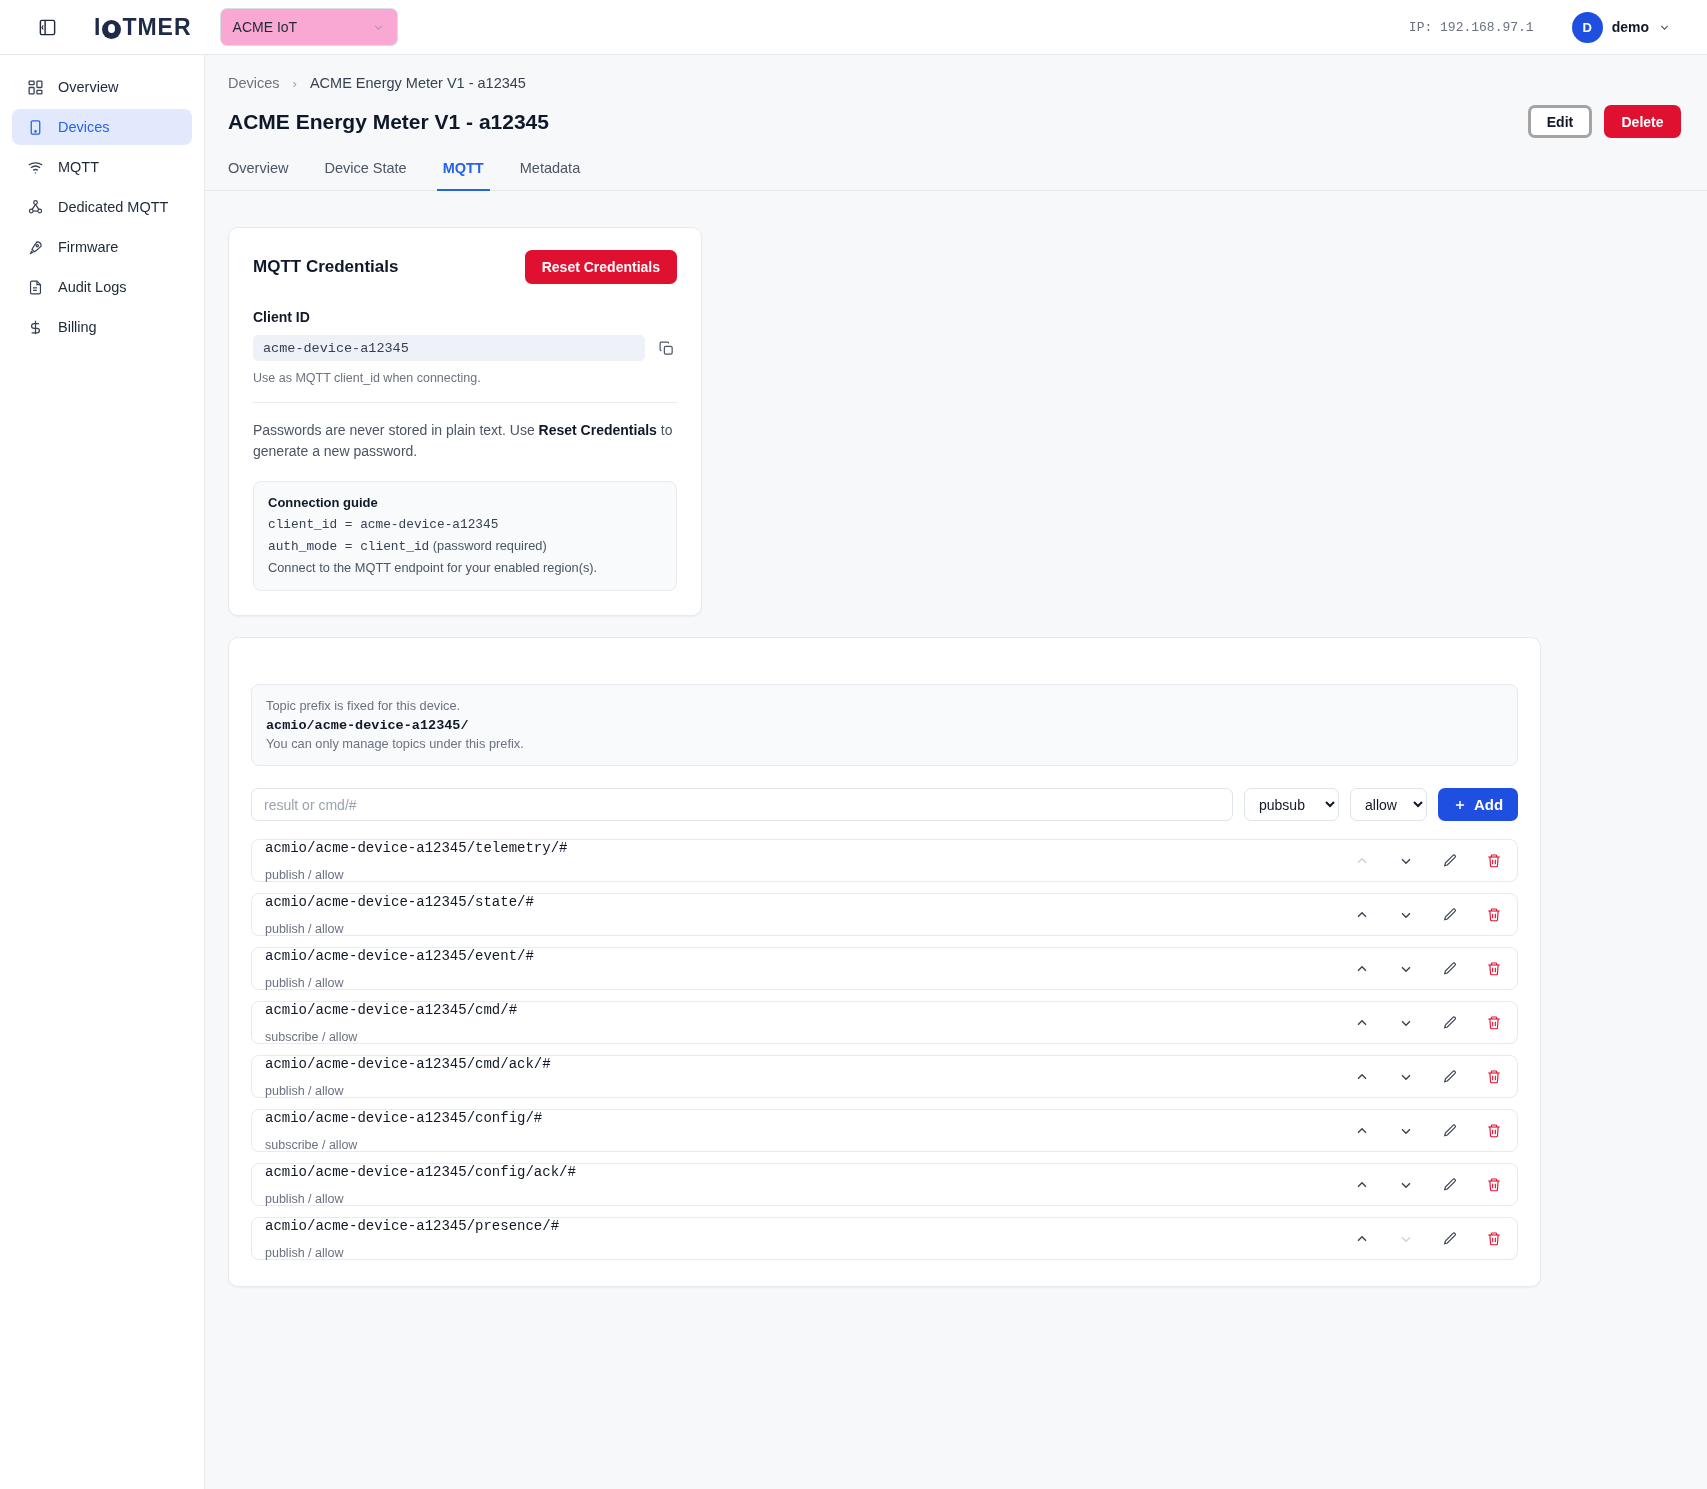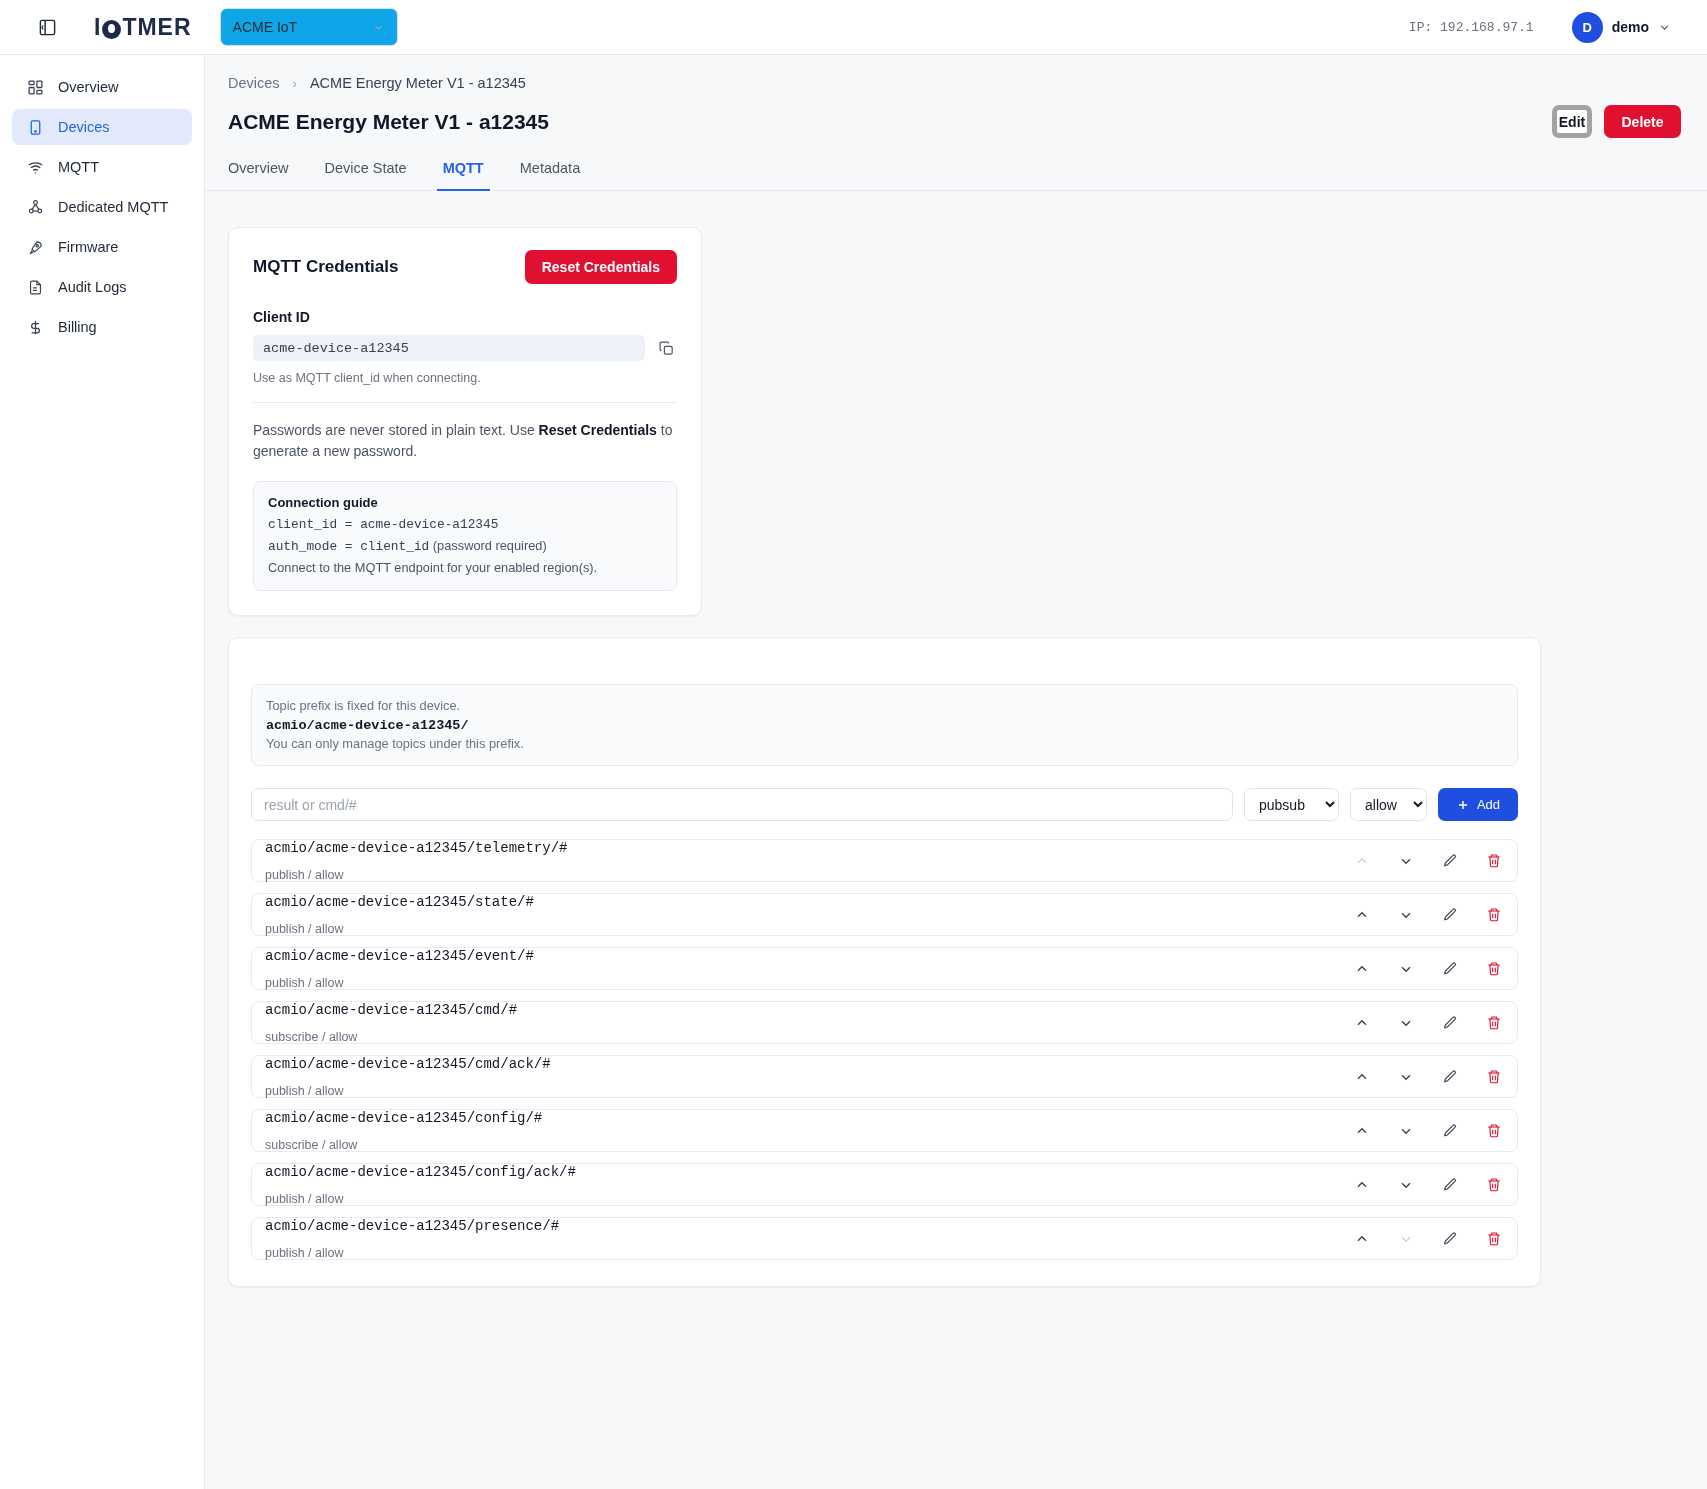--- a/index.html
+++ b/index.html
@@ -29,21 +29,21 @@
   .brand .o-glyph {
     display: inline-block; width: 19px; height: 19px; border-radius: 50%;
     background: #1e2a47; position: relative; top: 2px;
   }
   .brand .o-glyph::after {
     content: ""; position: absolute; left: 6px; top: 4px;
     width: 7px; height: 9px; border-radius: 50% 50% 50% 50%; background: #fff;
   }
   .tenant-select {
     margin-left: 28px; width: 178px; height: 38px; border: 1px solid #d9dee5;
-    border-radius: 7px; background: #0ea5e9; display: flex; align-items: center;
+    border-radius: 7px; background: #f9a8d4; display: flex; align-items: center;
     justify-content: space-between; padding: 0 12px; font-size: 14px; color: #1f2937;
     cursor: pointer;
   }
   .topbar-right {
     margin-left: auto; display: flex; align-items: center; gap: 38px; padding-right: 14px;
   }
   .ip-text { font-family: "Liberation Mono", monospace; font-size: 13px; color: #6b7280; }
   .avatar {
     width: 31px; height: 31px; border-radius: 50%; background: #1f4fe0; color: #fff;
     display: flex; align-items: center; justify-content: center;
@@ -81,21 +81,21 @@
 
   .title-row {
     display: flex; align-items: center; padding: 14px 26px 0 23px;
   }
   .page-title { font-size: 21px; font-weight: 700; color: #0f172a; }
   .title-actions { margin-left: auto; display: flex; gap: 12px; }
   .btn {
     height: 33px; border-radius: 7px; font-size: 14px; font-weight: 700;
     display: flex; align-items: center; justify-content: center; cursor: pointer;
   }
-  .btn-edit { width: 40px; background: #fff; border: 5px solid #a3a3a3; color: #111827; }
+  .btn-edit { width: 64px; background: #fff; border: 3px solid #a3a3a3; color: #111827; }
   .btn-delete { width: 77px; background: #e01030; color: #fff; border: none; }
 
   .tabs {
     display: flex; gap: 0; padding: 22px 0 0 23px; border-bottom: 1px solid #e6e8ec;
     margin-right: 0; width: 1502px;
   }
   .tab {
     font-size: 14.5px; color: #4b5563; padding: 0 18px 14px 18px; cursor: pointer;
     position: relative;
   }
@@ -158,21 +158,21 @@
   .topic-input::placeholder { color: #9aa3af; }
   .sel {
     height: 33px; border: 1px solid #dfe3ea; border-radius: 7px; background: #fff;
     font-size: 14px; color: #111827; padding: 0 8px 0 10px;
     font-family: "Liberation Sans", sans-serif; cursor: pointer;
   }
   .sel-1 { width: 95px; }
   .sel-2 { width: 77px; }
   .btn-add {
     height: 33px; width: 80px; background: #1f4fe0; color: #fff; border: none;
-    border-radius: 7px; font-size: 13px; font-weight: 400; cursor: pointer;
+    border-radius: 7px; font-size: 15px; font-weight: 700; cursor: pointer;
     display: flex; align-items: center; justify-content: center; gap: 7px;
   }
 
   .rule {
     margin-top: 11px; border: 1px solid #e8eaee; border-radius: 8px; background: #fff;
     height: 43px; display: flex; align-items: center; padding: 0 14px 0 13px;
   }
   .rule:first-of-type { margin-top: 18px; }
   .rule-topic { font-family: "Liberation Mono", monospace; font-size: 14px; color: #111827; }
   .rule-meta { font-size: 12.5px; color: #6b7280; margin-top: 12px; }

